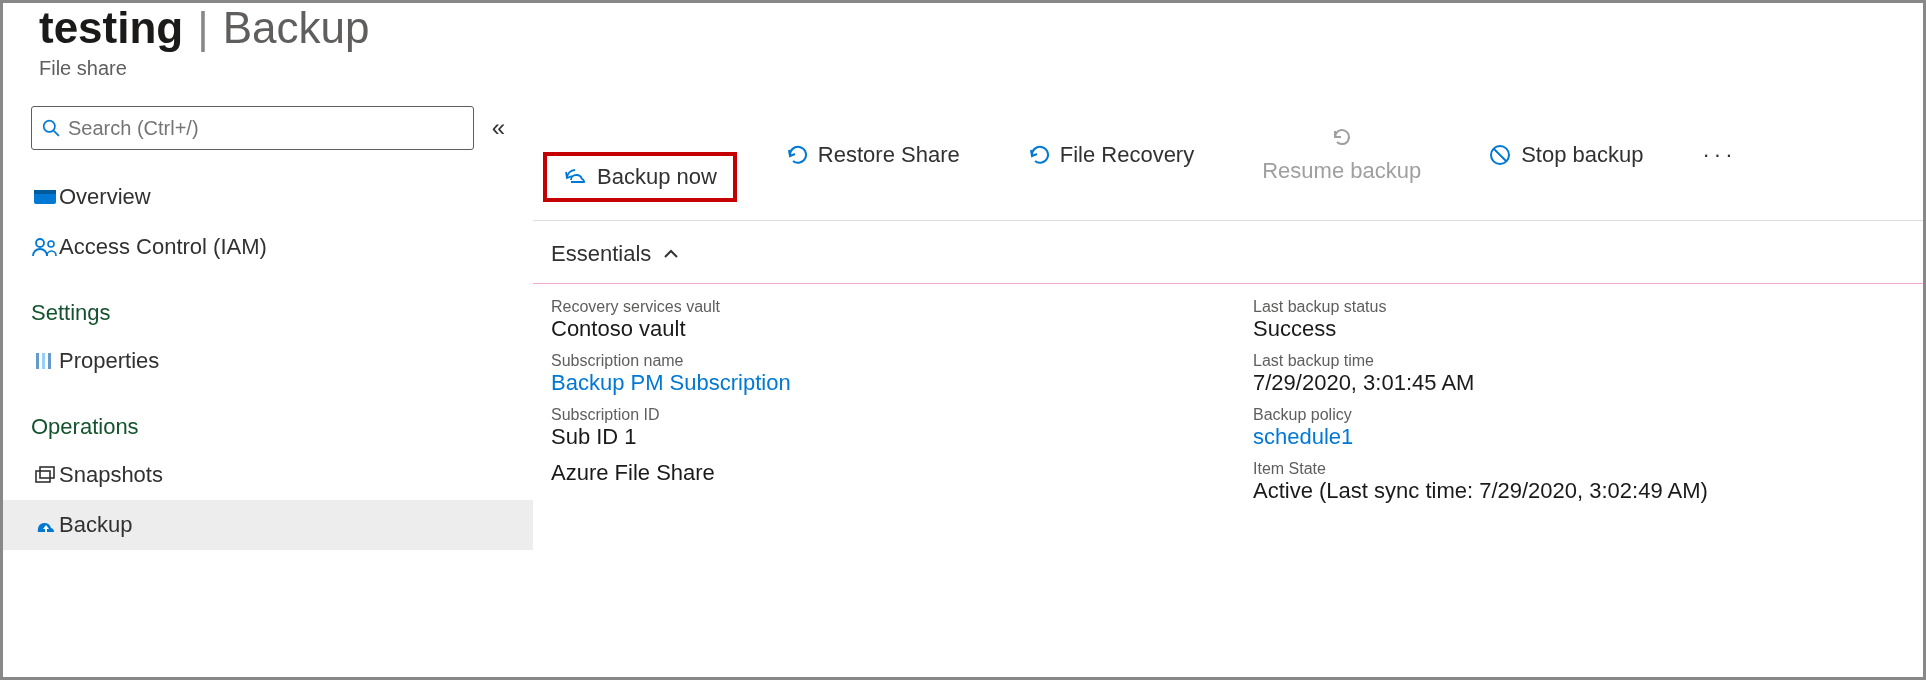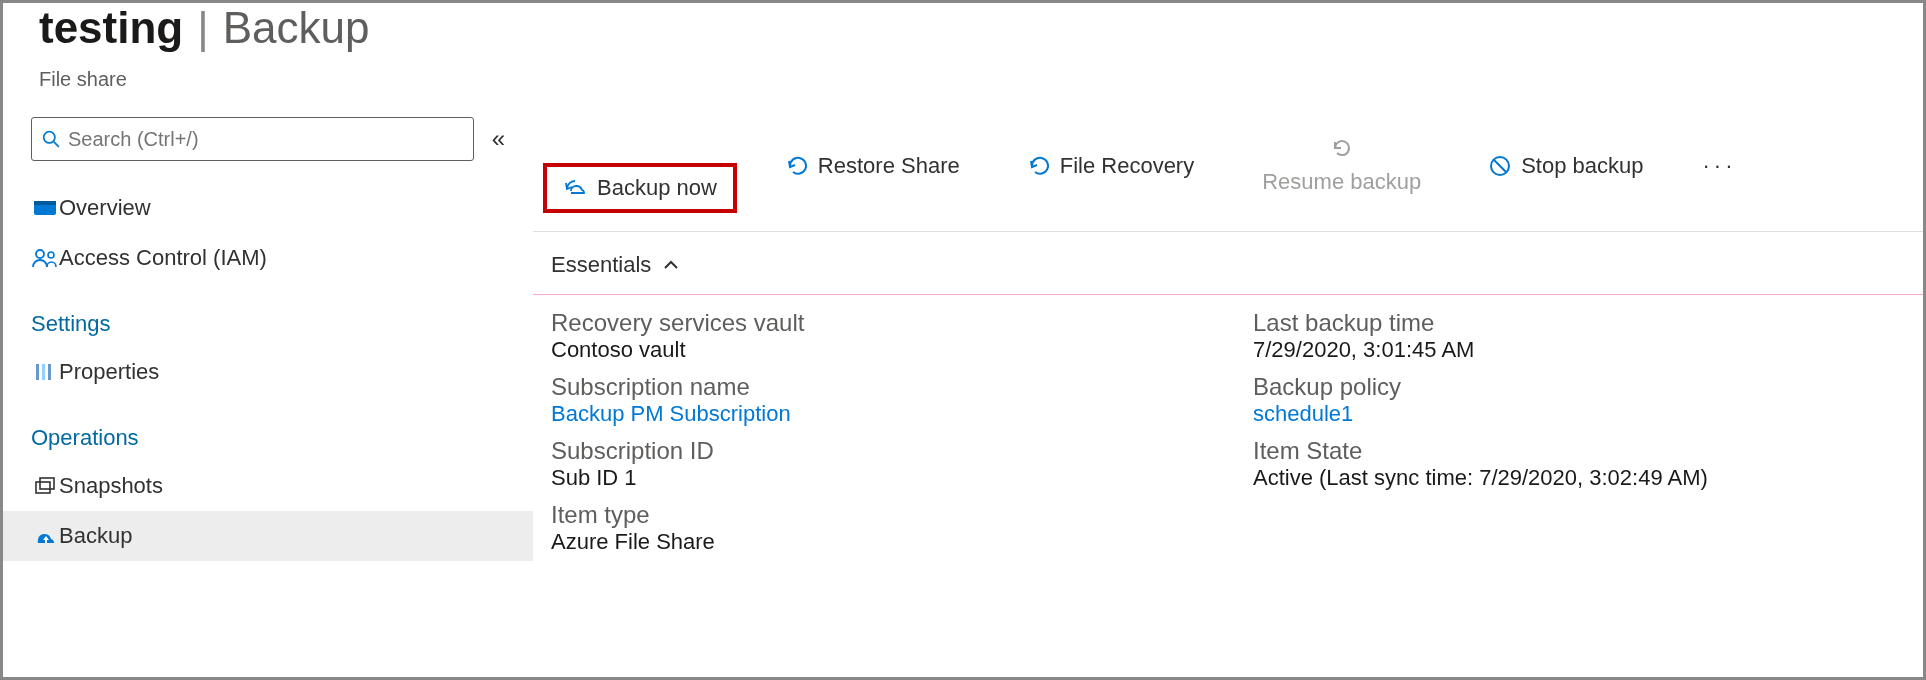--- a/index.html
+++ b/index.html
@@ -14,21 +14,21 @@
     font-size: 20px;
   }
   .frame { display:flex; flex-direction:column; height:100%; }
   .header {
     padding: 0 28px 8px 36px;
   }
   .title-row { display:flex; align-items:baseline; gap:8px; }
   .title-main { font-size:44px; font-weight:600; color:#1b1a19; }
   .title-sep  { font-size:44px; font-weight:300; color:#888; padding:0 6px;}
   .title-sub  { font-size:44px; font-weight:400; color:#605e5c; }
-  .subtitle   { font-size:20px; color:#605e5c; margin-top:15px; }
+  .subtitle   { font-size:20px; color:#605e5c; margin-top:4px; }
   .body { display:flex; flex:1; min-height:0; }
   .sidebar {
     width: 530px;
     flex-shrink:0;
     padding-top: 18px;
     border-right:none;
     display:flex;
     flex-direction:column;
   }
   .search-row { display:flex; align-items:center; gap:18px; padding:0 28px 22px 28px;}
@@ -52,21 +52,21 @@
     padding:12px 28px;
     font-size:22px;
     color:#323130;
     cursor:pointer;
   }
   .nav-item.active { background:#ededed; }
   .nav-item .ic { width:28px; display:flex; justify-content:center; }
   .nav-group-label {
     padding: 28px 28px 10px 28px;
     font-size:22px;
-    color:#0369a1;
+    color:#14532d;
     font-weight:400;
   }
   .main {
     flex:1; min-width:0;
     display:flex; flex-direction:column;
   }
   .toolbar {
     display:flex; align-items:center;
     gap:30px;
     padding: 20px 28px 18px 10px;
@@ -90,21 +90,21 @@
     border-bottom:1px solid #f9a8d4;
     cursor:pointer;
   }
   .essentials-body {
     display:flex;
     padding: 14px 28px 20px 18px;
     gap: 60px;
   }
   .col { flex:1; min-width:0; }
   .field { margin-bottom:10px; }
-  .field-label { font-size:24px; color:#605e5c; }
+  .field-label { font-size:16px; color:#605e5c; }
   .field-value { font-size:22px; color:#1b1a19; }
   .field-value.link { color:#0078d4; cursor:pointer; }
   svg { display:block; }
 </style>
 </head>
 <body>
 
 <div class="frame">
 
   <div class="header">
@@ -267,26 +267,29 @@
           </div>
           <div class="field">
             <div class="field-label">Subscription name</div>
             <div class="field-value link">Backup PM Subscription</div>
           </div>
           <div class="field">
             <div class="field-label">Subscription ID</div>
             <div class="field-value">Sub ID 1</div>
           </div>
           <div class="field">
-            <div class="field-label">Item type</div>
             <div class="field-value">Azure File Share</div>
           </div>
         </div>
 
         <div class="col">
+          <div class="field">
+            <div class="field-label">Last backup status</div>
+            <div class="field-value">Success</div>
+          </div>
           <div class="field">
             <div class="field-label">Last backup time</div>
             <div class="field-value">7/29/2020, 3:01:45 AM</div>
           </div>
           <div class="field">
             <div class="field-label">Backup policy</div>
             <div class="field-value link">schedule1</div>
           </div>
           <div class="field">
             <div class="field-label">Item State</div>

